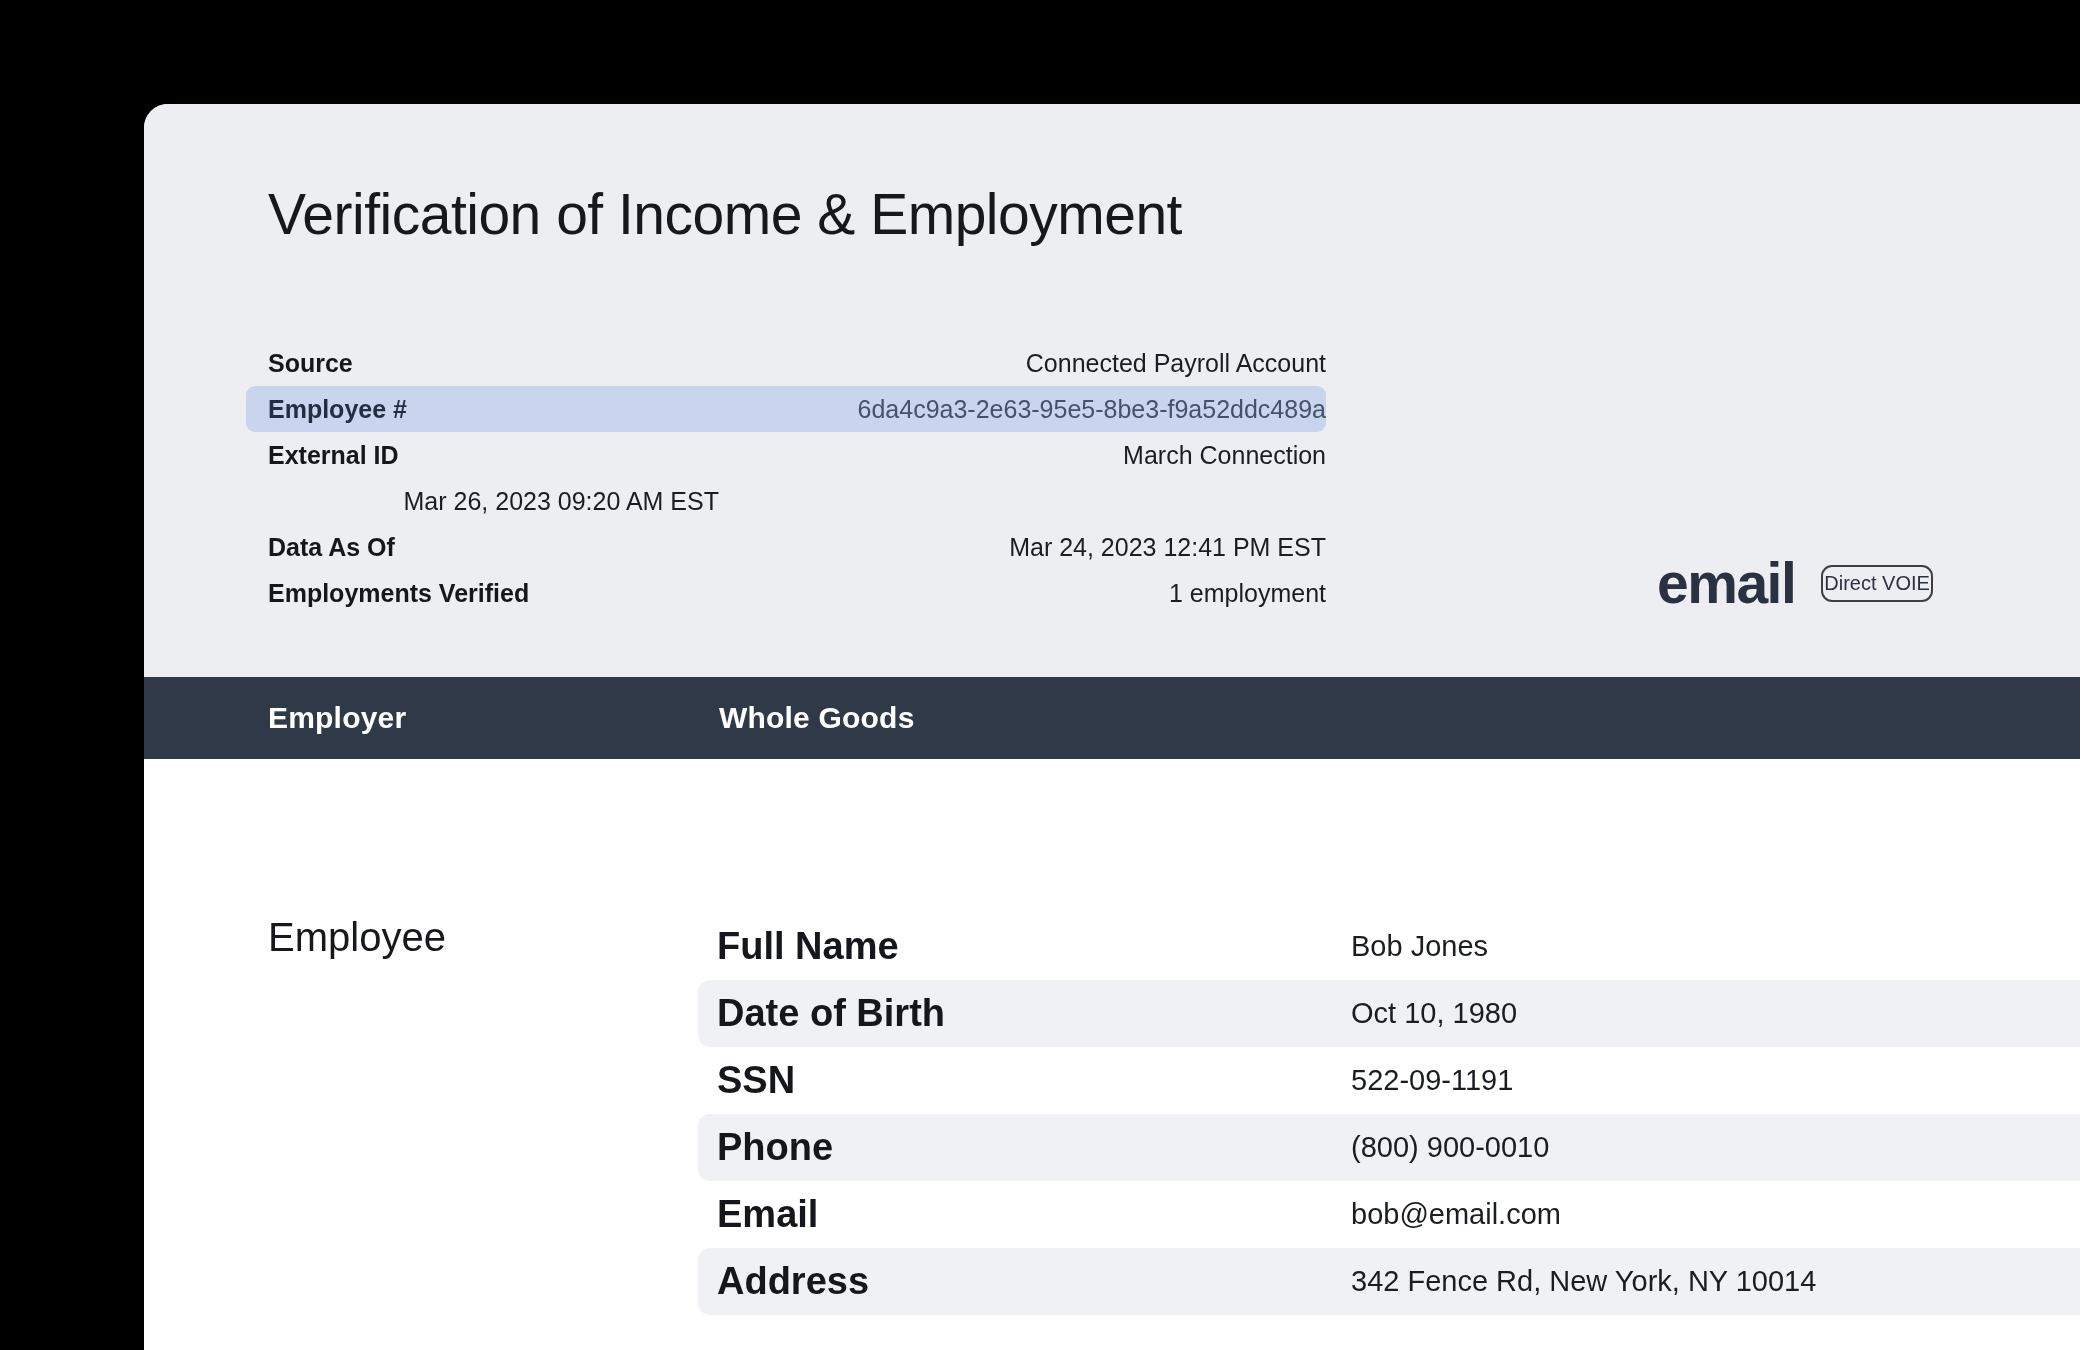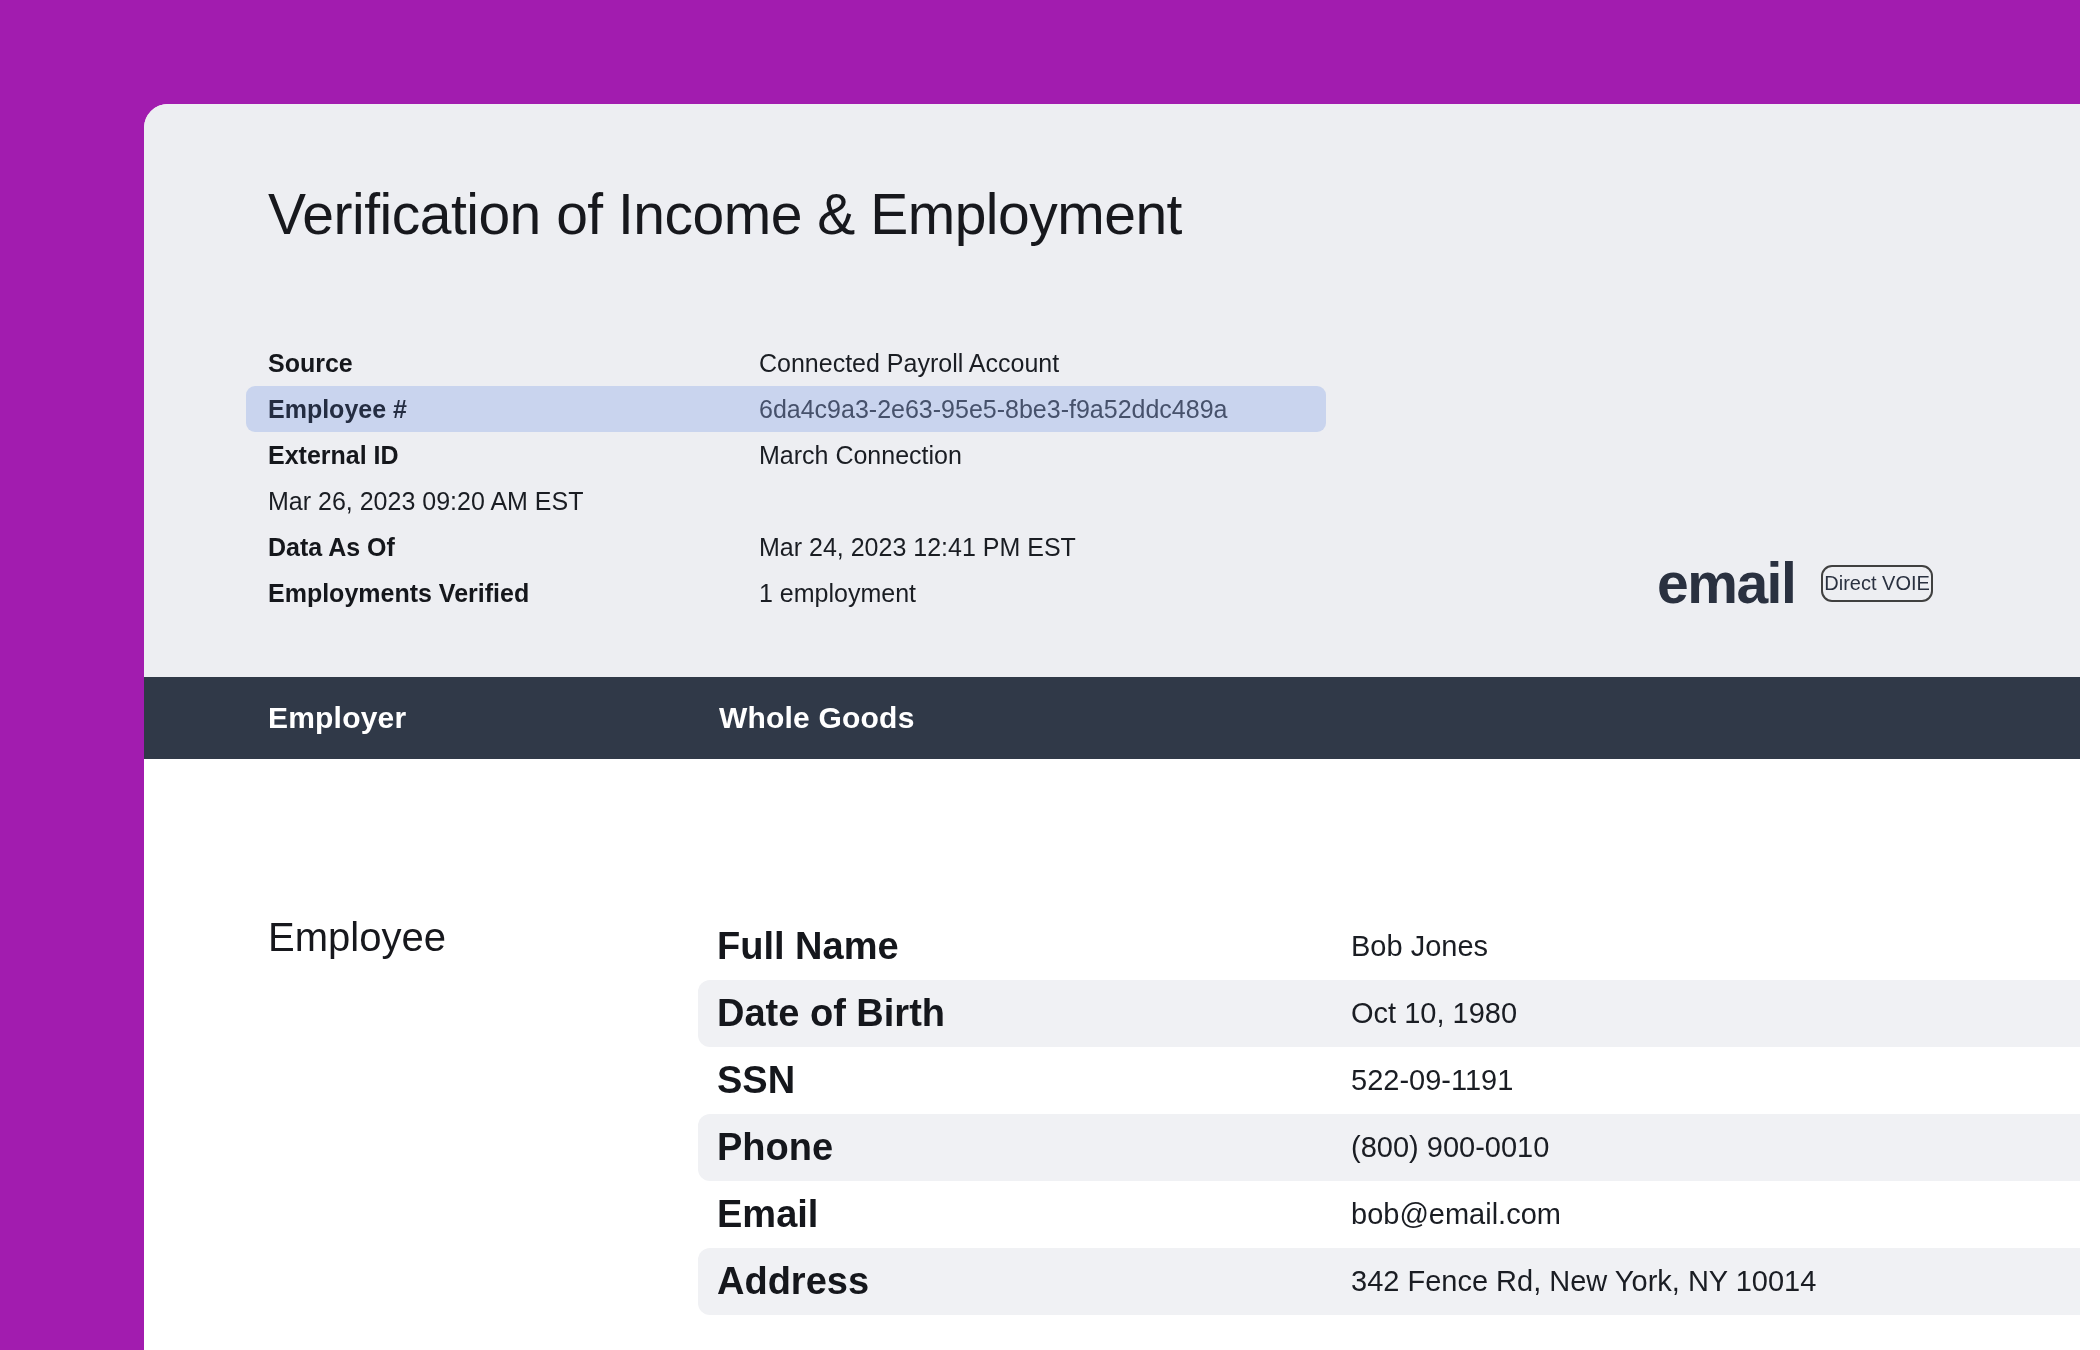--- a/index.html
+++ b/index.html
@@ -1,29 +1,29 @@
 <!DOCTYPE html>
 <html><head>
 <meta charset="utf-8">
 <style>
   html,body{margin:0;padding:0;}
   body{font-family:"Liberation Sans",sans-serif;}
-  .stage{position:relative;width:2080px;height:1350px;background:#a21caf;overflow:hidden;}
+  .stage{position:relative;width:2080px;height:1350px;background:#000000;overflow:hidden;}
   .card{position:absolute;left:144px;top:104px;width:2020px;height:1310px;
         background:#FFFFFF;border-radius:24px;overflow:hidden;}
   
   .card-header{position:relative;width:100%;height:573px;background:#EDEEF2;}
   .report-title{position:absolute;left:124px;top:76px;margin:0;
         font-size:57px;font-weight:500;letter-spacing:-0.5px;color:#17181D;line-height:1.2;}
   .meta{position:absolute;left:102px;top:236px;width:1080px;}
   .meta-row{display:grid;grid-template-columns:451px auto;align-items:center;
         height:46px;padding-left:22px;box-sizing:border-box;gap:40px;}
   .meta-row.highlight{background:#C9D4EE;border-radius:9px;}
   .meta-label{font-size:25px;font-weight:700;color:#15171C;}
-  .meta-value{font-size:25px;font-weight:400;color:#1A1D23;}
+  .meta-value{font-size:25px;font-weight:400;color:#1A1D23;text-align:right;}
   .meta-row.highlight .meta-label{color:#242D42;}
   .meta-row.highlight .meta-value{color:#46516B;}
   .brand{position:absolute;left:1513px;top:447px;height:64px;display:flex;align-items:center;gap:26px;}
   .logo{font-size:57px;font-weight:700;letter-spacing:-1.5px;color:#2A3140;line-height:1;}
   .voie-badge{border:2px solid #404040;border-radius:11px;padding:5px 1px;
         font-size:20px;font-weight:500;color:#2A3140;white-space:nowrap;}
   
   .employer-bar{display:grid;grid-template-columns:451px auto;align-items:center;
         height:82px;padding-left:124px;box-sizing:border-box;background:#303948;}
   .employer-bar .bar-label,.employer-bar .bar-value{

